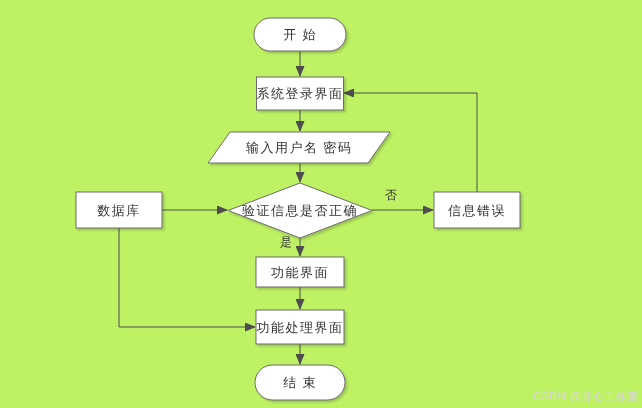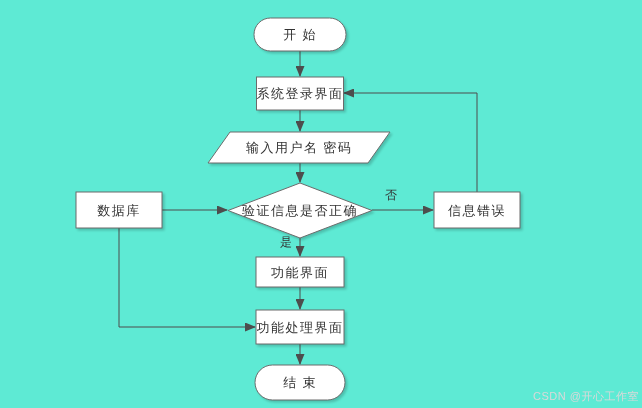--- a/index.html
+++ b/index.html
@@ -4,21 +4,21 @@
 <style>
   html, body {
     margin: 0;
     padding: 0;
     background: #ffffff;
   }
   .canvas {
     position: relative;
     width: 642px;
     height: 408px;
-    background: #5eead4;
+    background: #bef264;
     font-family: "Liberation Serif", serif;
     overflow: hidden;
   }
   svg { display: block; }
   .connector {
     fill: none;
     stroke: #4d4d4d;
     stroke-width: 1;
   }
   .node-shape {

